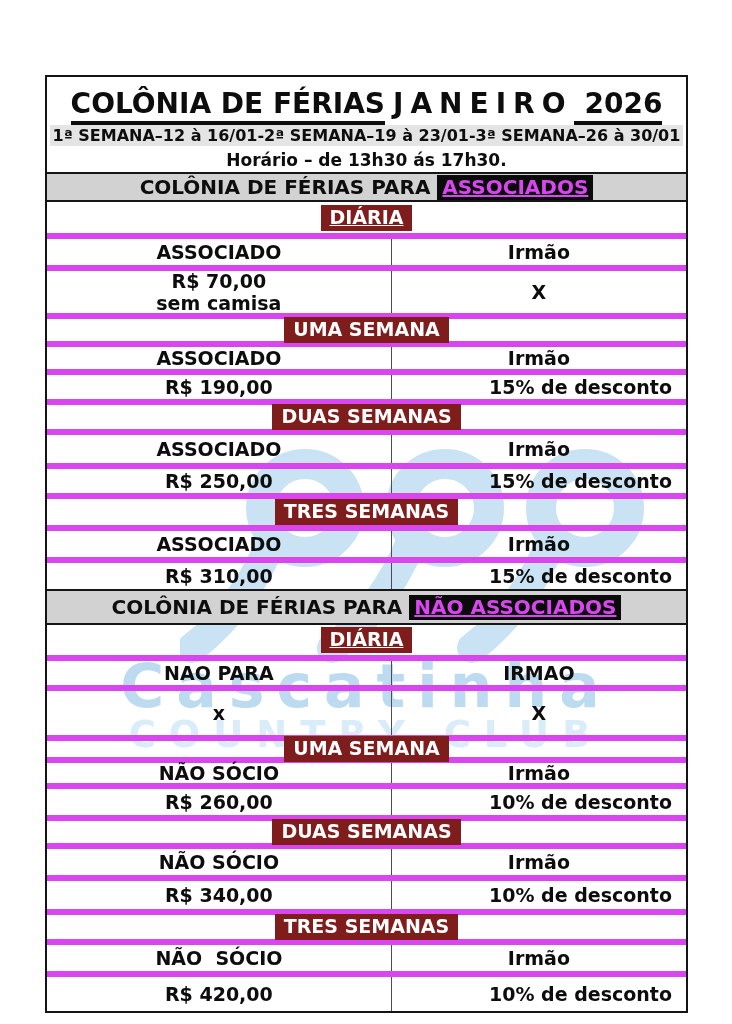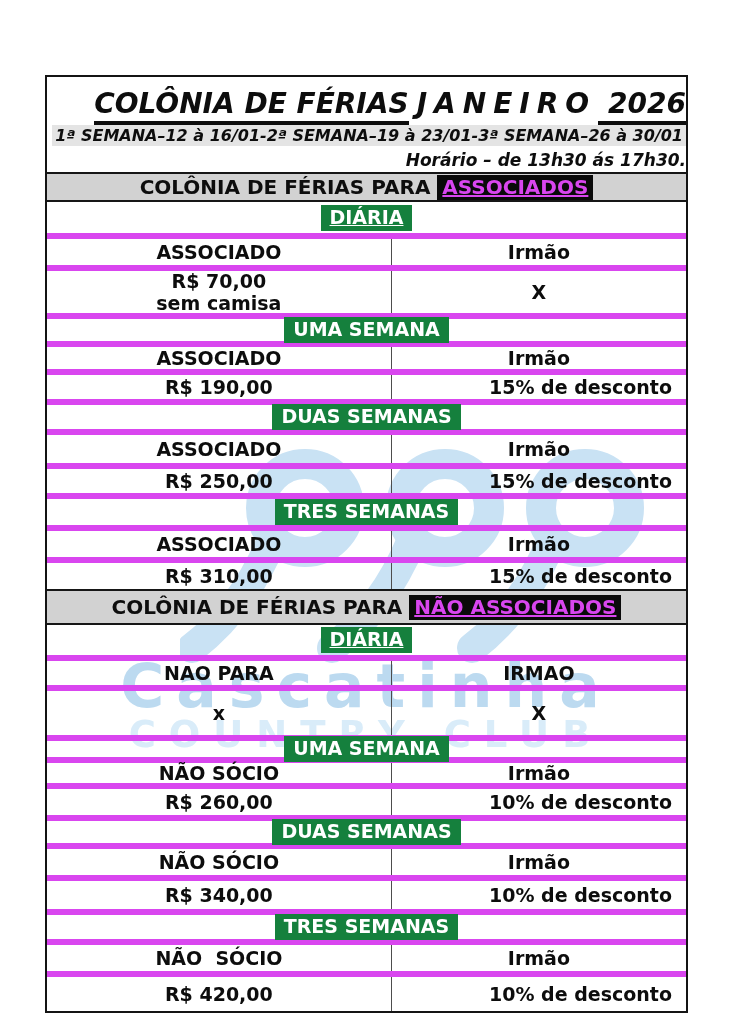--- a/index.html
+++ b/index.html
@@ -18,39 +18,39 @@
   .wm-club{
     left:0;right:0;top:714px;text-align:center;
     font-size:37px;font-weight:bold;letter-spacing:13px;
     color:#d9ecf9;line-height:42px;white-space:nowrap;
   }
   
   .tbl{
     position:absolute;left:45px;top:75px;width:639px;z-index:1;
     border:2px solid #141414;background:transparent;
   }
-  .title-block{text-align:right;padding-top:7px;height:88px;font-style:italic;}
+  .title-block{text-align:center;padding-top:7px;height:88px;}
   .title-line{font-size:28px;font-weight:bold;white-space:nowrap;line-height:40px;}
   .u-thick{border-bottom:4px solid #0d0d0d;padding-bottom:1px;}
   .t-month{letter-spacing:7px;margin:0 2px 0 8px;}
   .t-year{padding-left:10px;}
   .schedule-line{font-size:16px;font-weight:bold;line-height:24px;white-space:nowrap;}
   .hl-light{background:#e4e4e4;padding:1px 3px;}
   .hours-line{font-size:17px;font-weight:bold;line-height:25px;}
   .trow{display:flex;align-items:center;border-top:6px solid #d946ef;box-sizing:border-box;}
   .sec-header{
     border-top:2px solid #161616;border-bottom:2px solid #161616;
     background:#d2d2d2;justify-content:center;
     font-size:20px;font-weight:bold;white-space:pre;
   }
   .sec-header + .trow{border-top:none;}
   .hl-dark{background:#0a0a0a;color:#d946ef;padding:0 5px 1px;text-decoration:underline;}
   .r-period{justify-content:center;}
   .pbox{
-    background:#15803d;color:#ffffff;font-size:19px;font-weight:bold;
+    background:#7f1d1d;color:#ffffff;font-size:19px;font-weight:bold;
     padding:1px 9px 3px;white-space:pre;
   }
   .pbox-u{text-decoration:underline;}
   .cl,.cr{
     display:flex;align-items:center;justify-content:center;align-self:stretch;
     font-size:19px;font-weight:bold;white-space:pre;
   }
   .cl{width:53.8%;border-right:1px solid #4d4d4d;}
   .cr{flex:1;}
   .cr.end{justify-content:flex-end;padding-right:14px;}

